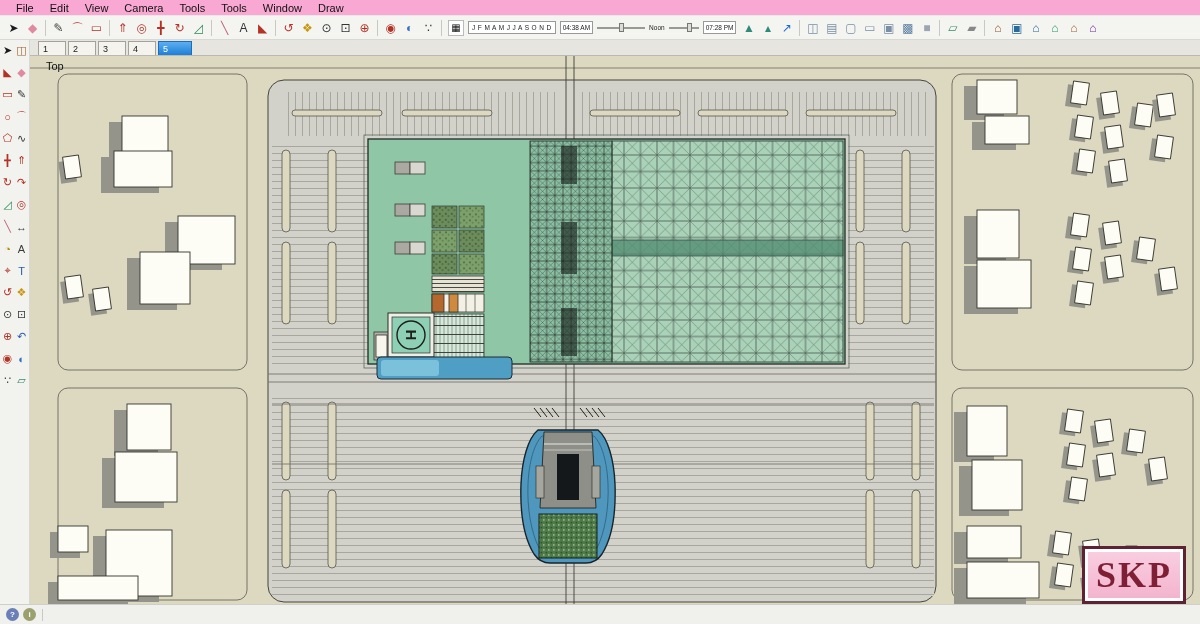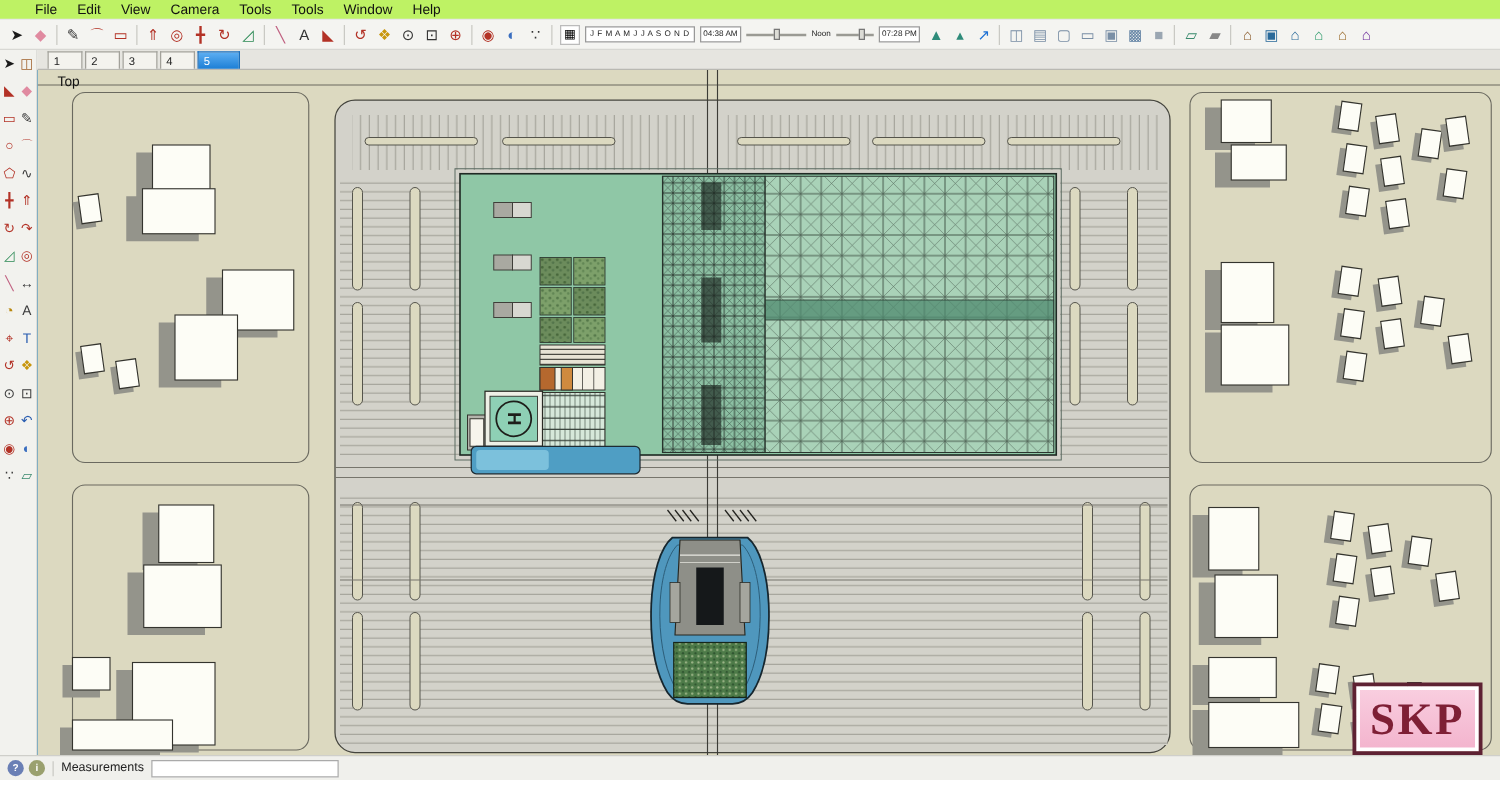--- a/index.html
+++ b/index.html
@@ -9,22 +9,22 @@
 
   
   .titlebar{height:20px;background:#fff;display:flex;align-items:center;padding-left:5px;
     font-size:11px;color:#111;border-bottom:1px solid #ececec;flex:0 0 auto}
   .app-icon{width:13px;height:13px;margin-right:6px;border-radius:2px;
     background:linear-gradient(135deg,#e4372e 0 55%,#f4f4f4 55%);border:1px solid #c9362e}
   .win-controls{margin-left:auto;display:flex;height:100%}
   .win-btn{width:40px;display:flex;align-items:center;justify-content:center;font-size:10px;color:#111}
 
   
-  .menubar{height:16px;display:flex;align-items:center;background:#bef264;font-size:11px;
-    padding-left:20px;border-bottom:1px solid #e8e8e8;flex:0 0 auto}
+  .menubar{height:16px;display:flex;align-items:center;background:#f9a8d4;font-size:11px;
+    padding-left:8px;border-bottom:1px solid #e8e8e8;flex:0 0 auto}
   .menu-item{padding:0 8px;color:#111}
 
   
   .toolbar{height:24px;background:#f4f4f1;border-bottom:1px solid #d8d8d4;display:flex;
     align-items:center;padding:0 4px;flex:0 0 auto;white-space:nowrap}
   .tbicon{width:19px;height:19px;display:inline-flex;align-items:center;justify-content:center;
     font-size:12px;line-height:1;flex:0 0 auto}
   .tbsep{width:1px;height:16px;background:#c9c9c4;margin:0 3px;display:inline-block;flex:0 0 auto}
   .shadow-widget{display:flex;align-items:center;gap:4px;margin:0 3px;flex:0 0 auto}
   .shadow-page{background:#fff;border:1px solid #bbb;width:16px;height:16px;font-size:10px}
@@ -75,21 +75,21 @@
 
 
   <div class="menubar">
       <span class="menu-item">File</span>
       <span class="menu-item">Edit</span>
       <span class="menu-item">View</span>
       <span class="menu-item">Camera</span>
       <span class="menu-item">Tools</span>
       <span class="menu-item">Tools</span>
       <span class="menu-item">Window</span>
-      <span class="menu-item">Help</span>
+      <span class="menu-item">Draw</span>
     </div>
 
   <div class="toolbar">
     <span style="display:inline-flex;align-items:center">
         <span class="tbicon" style="color: rgb(26, 26, 26);">➤</span>
         <span class="tbicon" style="color: rgb(224, 138, 160);">◆</span>
         <span class="tbsep"></span>
         <span class="tbicon" style="color: rgb(58, 58, 58);">✎</span>
         <span class="tbicon" style="color: rgb(179, 50, 38);">⌒</span>
         <span class="tbicon" style="color: rgb(179, 50, 38);">▭</span>
@@ -472,19 +472,15 @@
       </div>
     </div>
   </div>
 
   <div class="statusbar">
     <span style="display:inline-flex;gap:4px">
         <span class="sb-icon" style="color: rgb(255, 255, 255); background: rgb(106, 127, 181);">?</span>
         <span class="sb-icon" style="color: rgb(255, 255, 255); background: rgb(154, 160, 110);">i</span>
       </span>
     <span class="sb-sep"></span>
-    <span class="measure">
-      <span>Measurements</span>
-      <input type="text" style="">
-    </span>
   </div>
 
 </div>
 
 </body></html>

